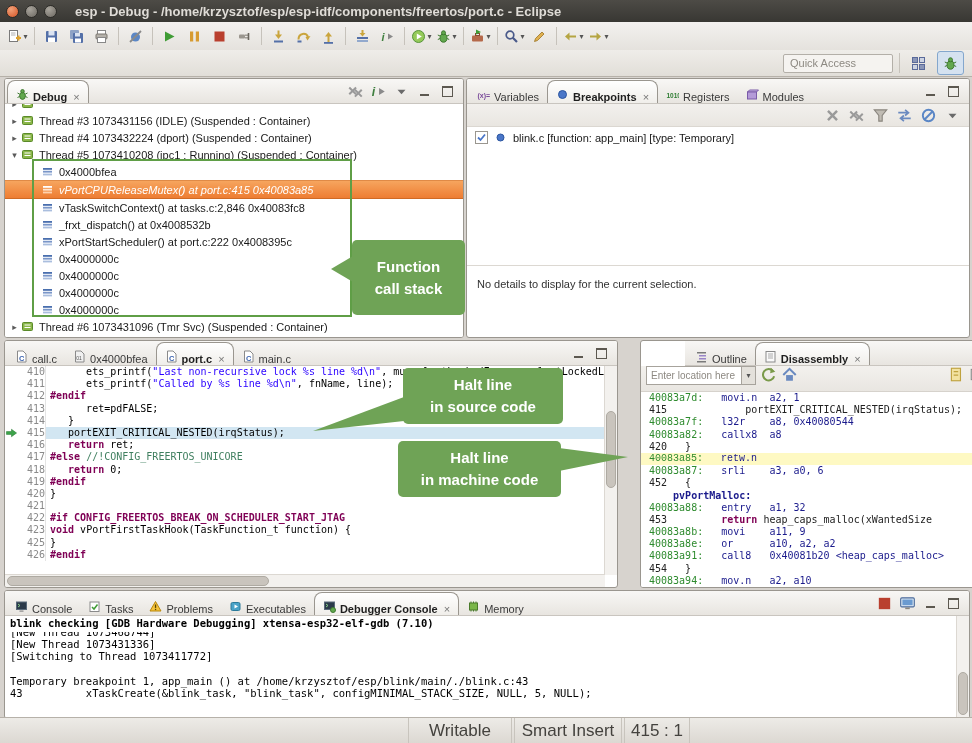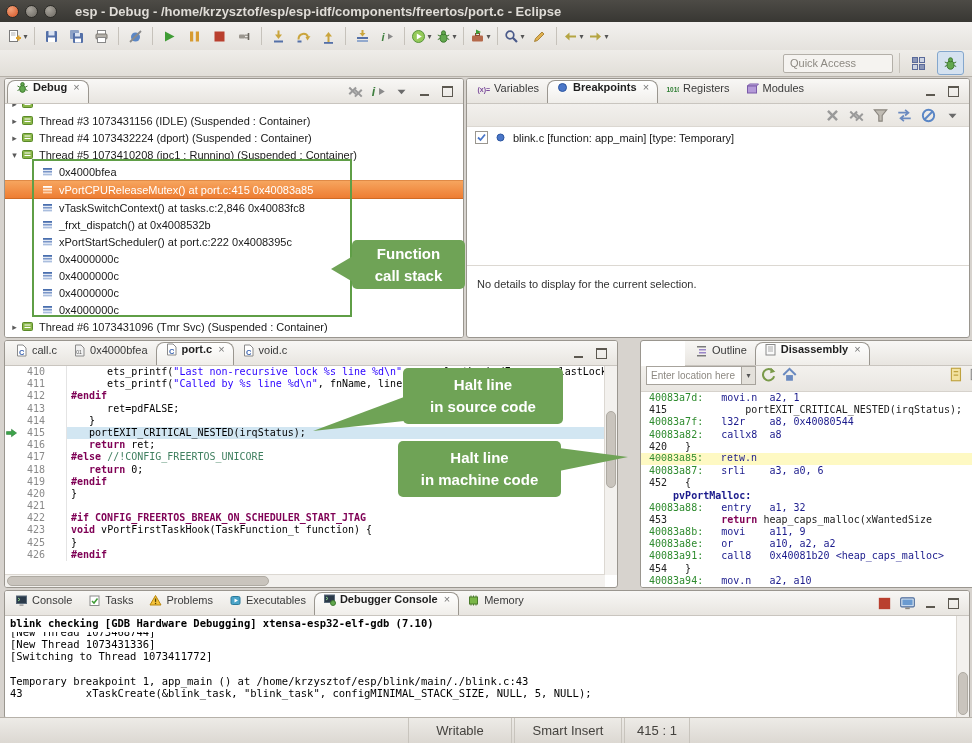--- a/index.html
+++ b/index.html
@@ -33,57 +33,57 @@
     color:#8d8982;font-size:11px;display:flex;align-items:center;padding-left:6px;}
   .vsep{width:1px;height:20px;background:#c6c2bb;}
   .persp-btn{width:25px;height:22px;display:flex;align-items:center;justify-content:center;border-radius:3px;}
   .persp-btn.active{background:#d5e2f0;border:1px solid #84a7cd;}
 
   
   .panel{position:absolute;background:#fff;border:1px solid #9a968f;border-radius:3px;overflow:hidden;}
   .phdr{height:24px;background:linear-gradient(#f8f7f5,#e8e5e0);border-bottom:1px solid #c9c5bf;
     display:flex;align-items:flex-end;}
   .ptabs{display:flex;align-items:flex-end;height:24px;padding-left:2px;flex:1;min-width:0;overflow:hidden;}
-  .ptab{height:21px;display:flex;align-items:flex-start;gap:4px;padding:0 8px;font-size:11px;color:#3a3a3a;
+  .ptab{height:21px;display:flex;align-items:flex-end;gap:4px;padding:0 8px;font-size:11px;color:#3a3a3a;
     border-radius:8px 8px 0 0;white-space:nowrap;}
   .ptab.sel{background:linear-gradient(#ffffff,#f0eeea);border:1px solid #9a968f;border-bottom:none;
     font-weight:bold;color:#1e1e1e;height:22px;}
   .tclose{color:#777;font-size:11px;margin-left:2px;font-weight:normal;}
   .hdr-icons{display:flex;align-items:center;gap:6px;padding:0 7px;height:24px;}
   .hbtn{width:17px;height:17px;display:flex;align-items:center;justify-content:center;border-radius:2px;}
   .btn-min{width:9px;height:8px;border-bottom:2px solid #5c5850;}
   .btn-max{width:9px;height:8px;border:1px solid #5c5850;border-top:2px solid #5c5850;}
 
   
   #panel-debug{left:4px;top:78px;width:458px;height:258px;}
   #debug-tree{position:absolute;top:25px;left:0;right:0;bottom:0;overflow:hidden;background:#fff;}
   .trow{height:17px;display:flex;align-items:center;font-size:11px;white-space:nowrap;color:#1a1a1a;}
   .trow:first-child{margin-top:-9px;}
   .trow .exp{width:13px;text-align:center;color:#5a5a5a;font-size:9px;margin-left:3px;flex:none;}
   .findent{width:36px;flex:none;}
-  .trow.sel{background:linear-gradient(#f6a55e,#ee7d33);color:#fff;border-top:1px solid #e08a46;border-bottom:1px solid #cf6a25;}
+  .trow.sel{background:linear-gradient(#f6a55e,#ee7d33);color:#fff;border-top:1px solid #e08a46;border-bottom:1px solid #cf6a25;font-style:italic;}
 
   
   #panel-vars{left:466px;top:78px;width:502px;height:258px;}
   #vars-toolbar{position:absolute;top:25px;left:0;right:0;height:22px;
     background:linear-gradient(#f2f0ed,#e9e6e1);border-bottom:1px solid #dbd7d1;
     display:flex;align-items:center;justify-content:flex-end;gap:7px;padding-right:8px;}
   #bp-row{position:absolute;top:50px;left:8px;right:4px;height:17px;display:flex;align-items:center;gap:6px;font-size:11px;color:#1a1a1a;}
   #bp-row .icn svg{width:13px;height:13px;}
   #bp-details{position:absolute;top:186px;left:0;right:0;bottom:0;border-top:1px solid #dcd8d2;
     padding:12px 10px;font-size:11px;color:#333;}
 
   
   #panel-editor{left:4px;top:340px;width:612px;height:246px;}
   #editor-lines{position:absolute;top:25px;left:0;right:12px;bottom:12px;overflow:hidden;background:#fff;
     font-family:"DejaVu Sans Mono",monospace;font-size:10px;}
   .eline{height:12.2px;line-height:12.2px;display:flex;white-space:pre;}
   .emark{width:14px;flex:none;position:relative;}
   .emark svg{width:13px;height:12px;position:absolute;left:0;top:0;}
-  .enum{width:26px;flex:none;text-align:right;padding-right:21px;color:#8a8a8a;border-right:1px solid #e4e4e4;}
+  .enum{width:26px;flex:none;text-align:right;padding-right:0;color:#8a8a8a;border-right:1px solid #e4e4e4;}
   .ecode{flex:1;padding-left:4px;}
   .ecode.hl{background:#d2e6f2;}
   .tk-plain{color:#000;}
   .tk-str{color:#2a00ff;}
   .tk-kw{color:#7f0055;font-weight:bold;}
   .tk-dir{color:#7f0055;font-weight:bold;}
   .tk-com{color:#3f7f5f;}
 
   .vscroll{position:absolute;top:25px;right:0;width:12px;bottom:12px;background:#f3f1ee;border-left:1px solid #dcd8d2;}
   .vthumb{position:absolute;left:1px;right:1px;border-radius:5px;background:#c9c4bd;border:1px solid #aeaaa2;}
@@ -117,33 +117,33 @@
   #console-header-line{position:absolute;top:26px;left:5px;right:16px;height:13px;
     font-family:"DejaVu Sans Mono",monospace;font-size:10.5px;font-weight:bold;color:#000;white-space:nowrap;overflow:hidden;}
   #console-lines{position:absolute;top:41px;left:5px;right:16px;bottom:2px;overflow:hidden;
     font-family:"DejaVu Sans Mono",monospace;font-size:10.5px;color:#000;}
   .cline{height:12.2px;line-height:12.2px;white-space:pre;}
   #console-lines .cline:first-child{margin-top:-6px;}
   #console-scroll{top:25px;bottom:0;}
 
   
   #statusbar{position:absolute;left:0;right:0;bottom:0;height:25px;
-    background:linear-gradient(#edebe7,#dcd8d2);border-top:1px solid #b6b1a9;font-size:13px;color:#44423e;}
+    background:linear-gradient(#edebe7,#dcd8d2);border-top:1px solid #b6b1a9;font-size:17px;color:#44423e;}
   .sb-item{position:absolute;top:0;height:25px;display:flex;align-items:center;justify-content:center;
     border-left:1px solid #c8c4bd;border-right:1px solid #c8c4bd;}
   #sb-writable{left:408px;width:102px;}
   #sb-insert{left:514px;width:106px;}
   #sb-caret{left:624px;width:64px;}
 
   
   #stack-box{position:absolute;left:32px;top:159px;width:316px;height:154px;border:2px solid #5f9e46;z-index:40;pointer-events:none;}
   #spikes{position:absolute;left:0;top:0;width:972px;height:743px;z-index:59;pointer-events:none;}
   .callout{position:absolute;background:#6fa356;border-radius:5px;color:#fff;font-weight:bold;font-size:15px;
     display:flex;flex-direction:column;align-items:center;justify-content:center;line-height:1.45;z-index:60;}
-  #callout-stack{left:352px;top:240px;width:113px;height:49px;}
+  #callout-stack{left:352px;top:240px;width:113px;height:75px;}
   #callout-src{left:403px;top:368px;width:160px;height:56px;}
   #callout-asm{left:398px;top:441px;width:163px;height:56px;}
 </style>
 </head>
 <body>
 
 <div id="win">
 
   <div id="titlebar">
     <span class="wdot close"></span>
@@ -697,21 +697,21 @@
                 <text x="4" y="10.5" font-size="7.5" fill="#3c64b0" font-weight="bold">C</text>
               </svg></span>
             <span class="tlabel">port.c</span>
             <span class="tclose">×</span>
           </div>
           <div class="ptab">
             <span class="ticn"><svg viewBox="0 0 13 13">
                 <path d="M2.5 1 H8 L11 4 V12 H2.5 Z" fill="#fff" stroke="#8a8a8a"></path>
                 <text x="4" y="10.5" font-size="7.5" fill="#3c64b0" font-weight="bold">C</text>
               </svg></span>
-            <span class="tlabel">void.c</span>
+            <span class="tlabel">main.c</span>
           </div>
         </div>
       <div class="hdr-icons" id="editor-hicons">
           <span class="hbtn">
             <span class="btn-min"></span>
           </span>
           <span class="hbtn">
             <span class="btn-max"></span>
           </span>
         </div>

